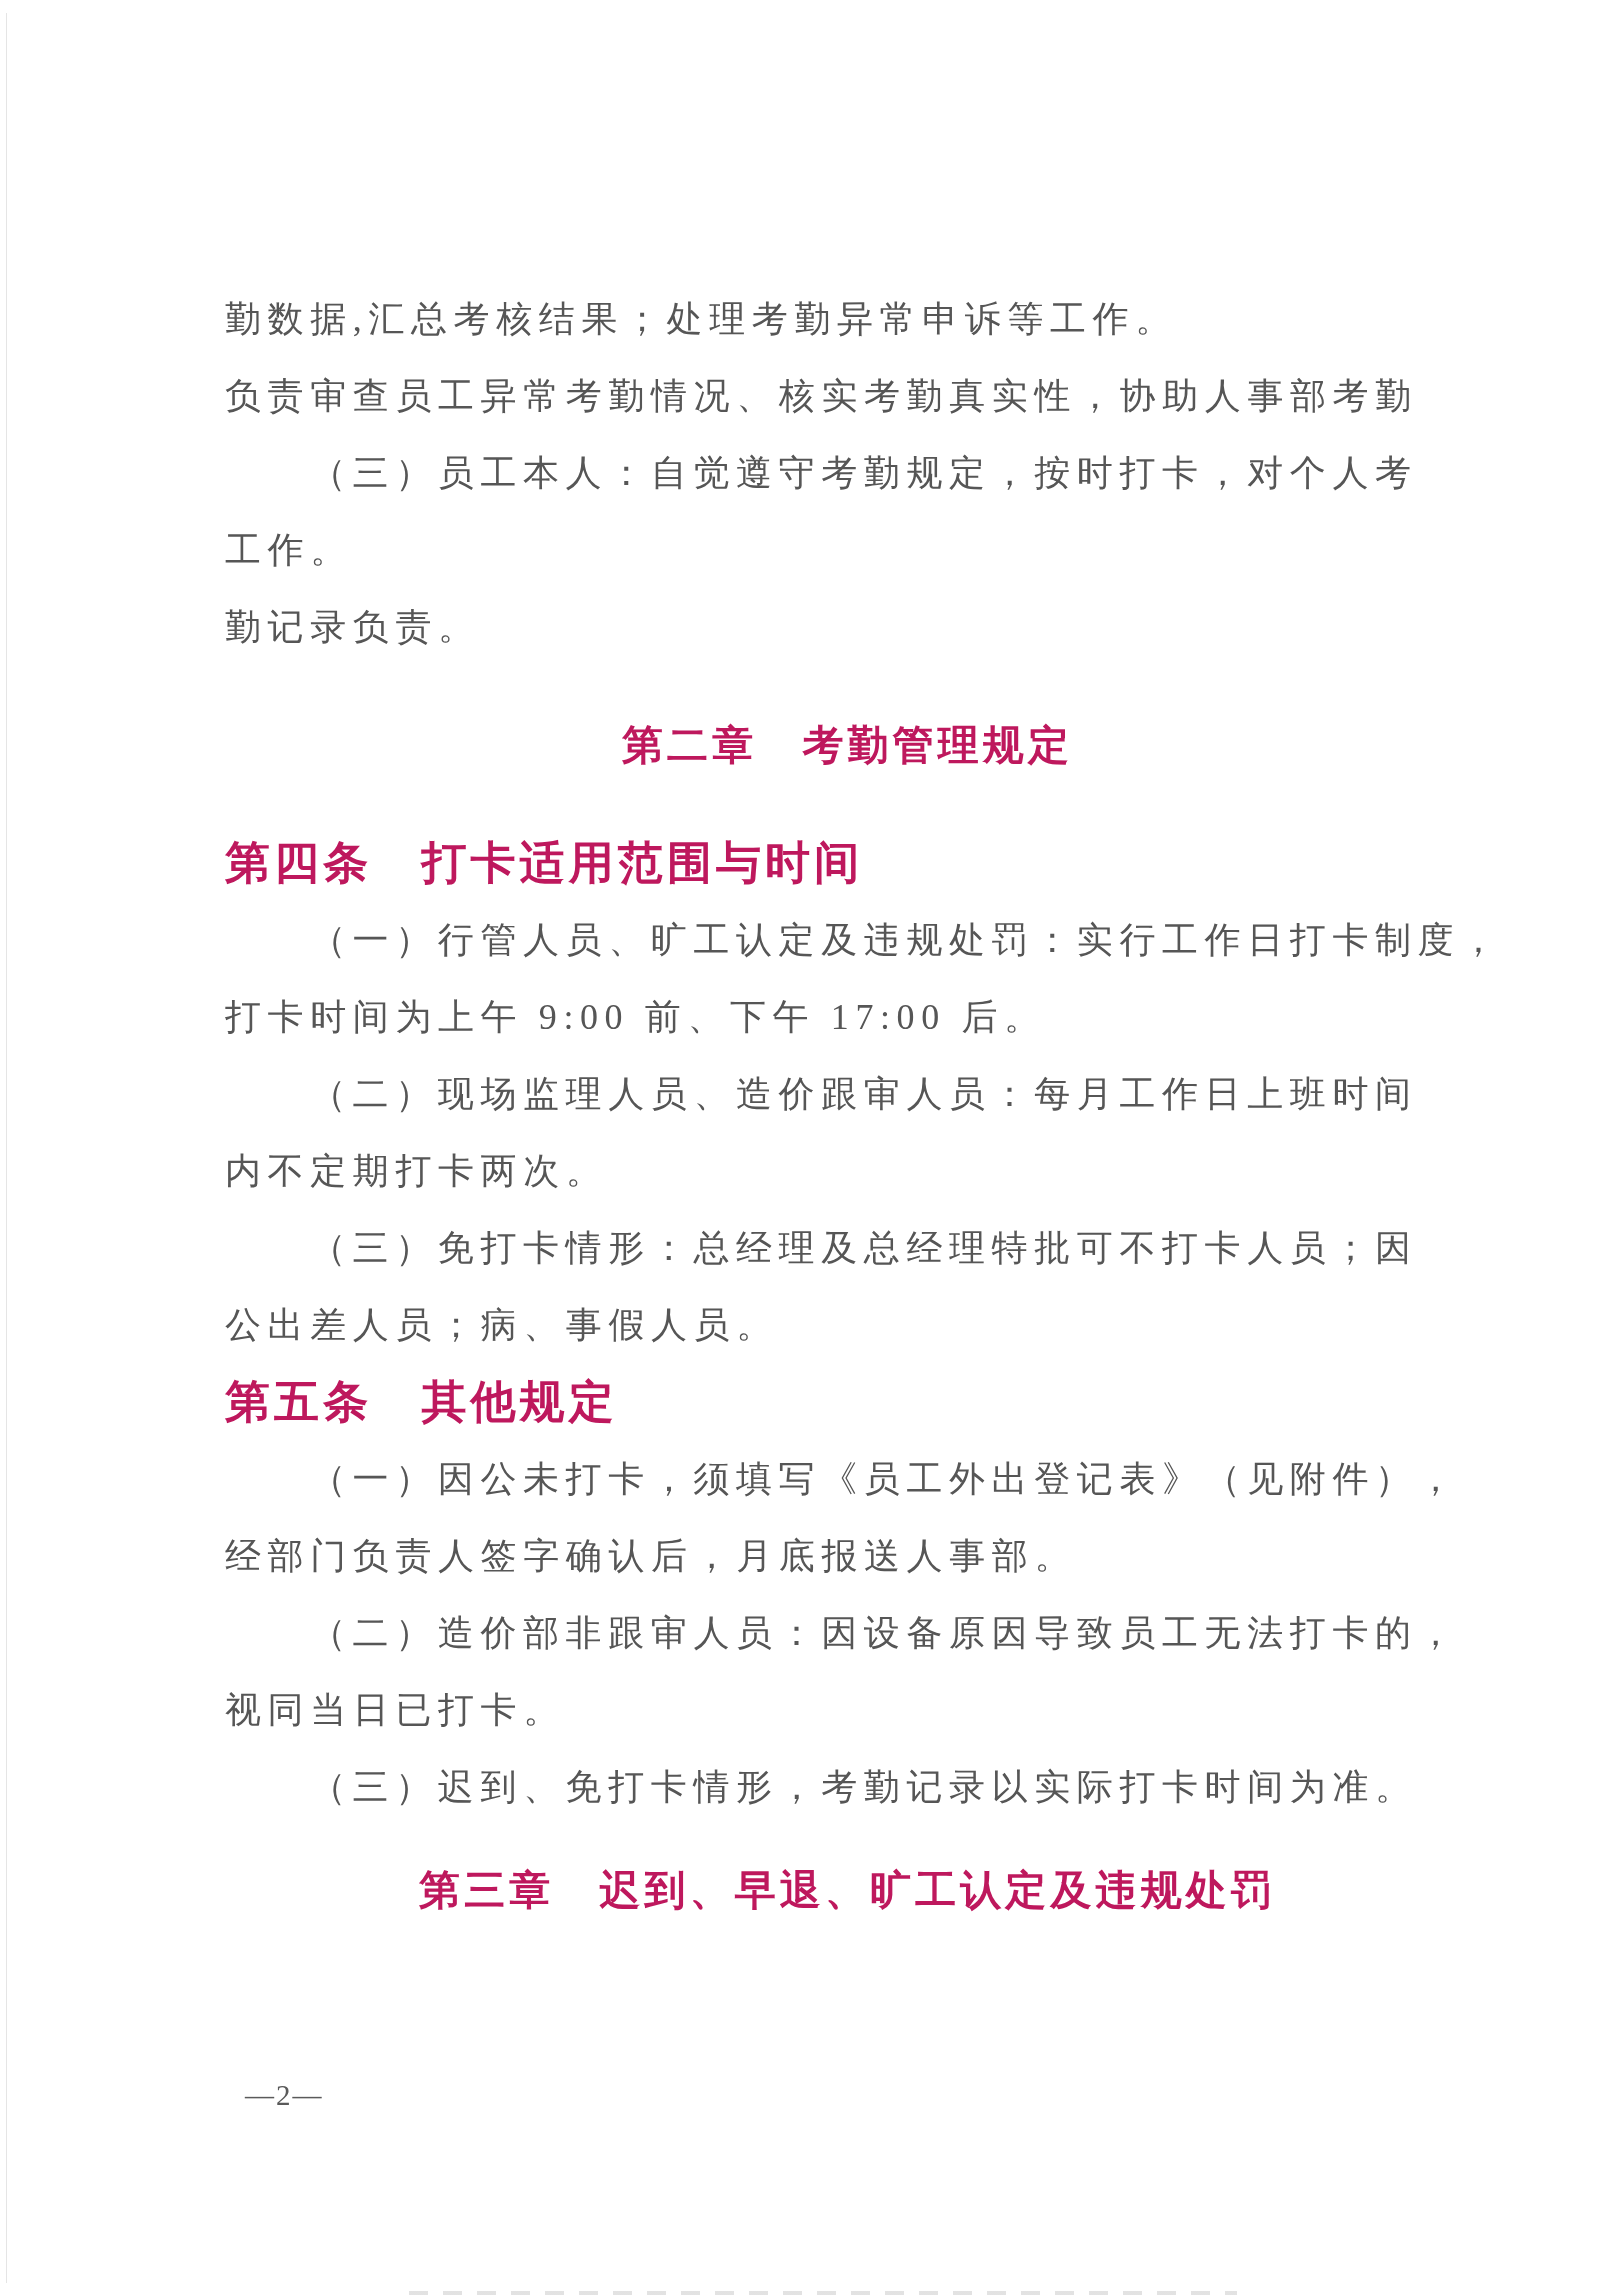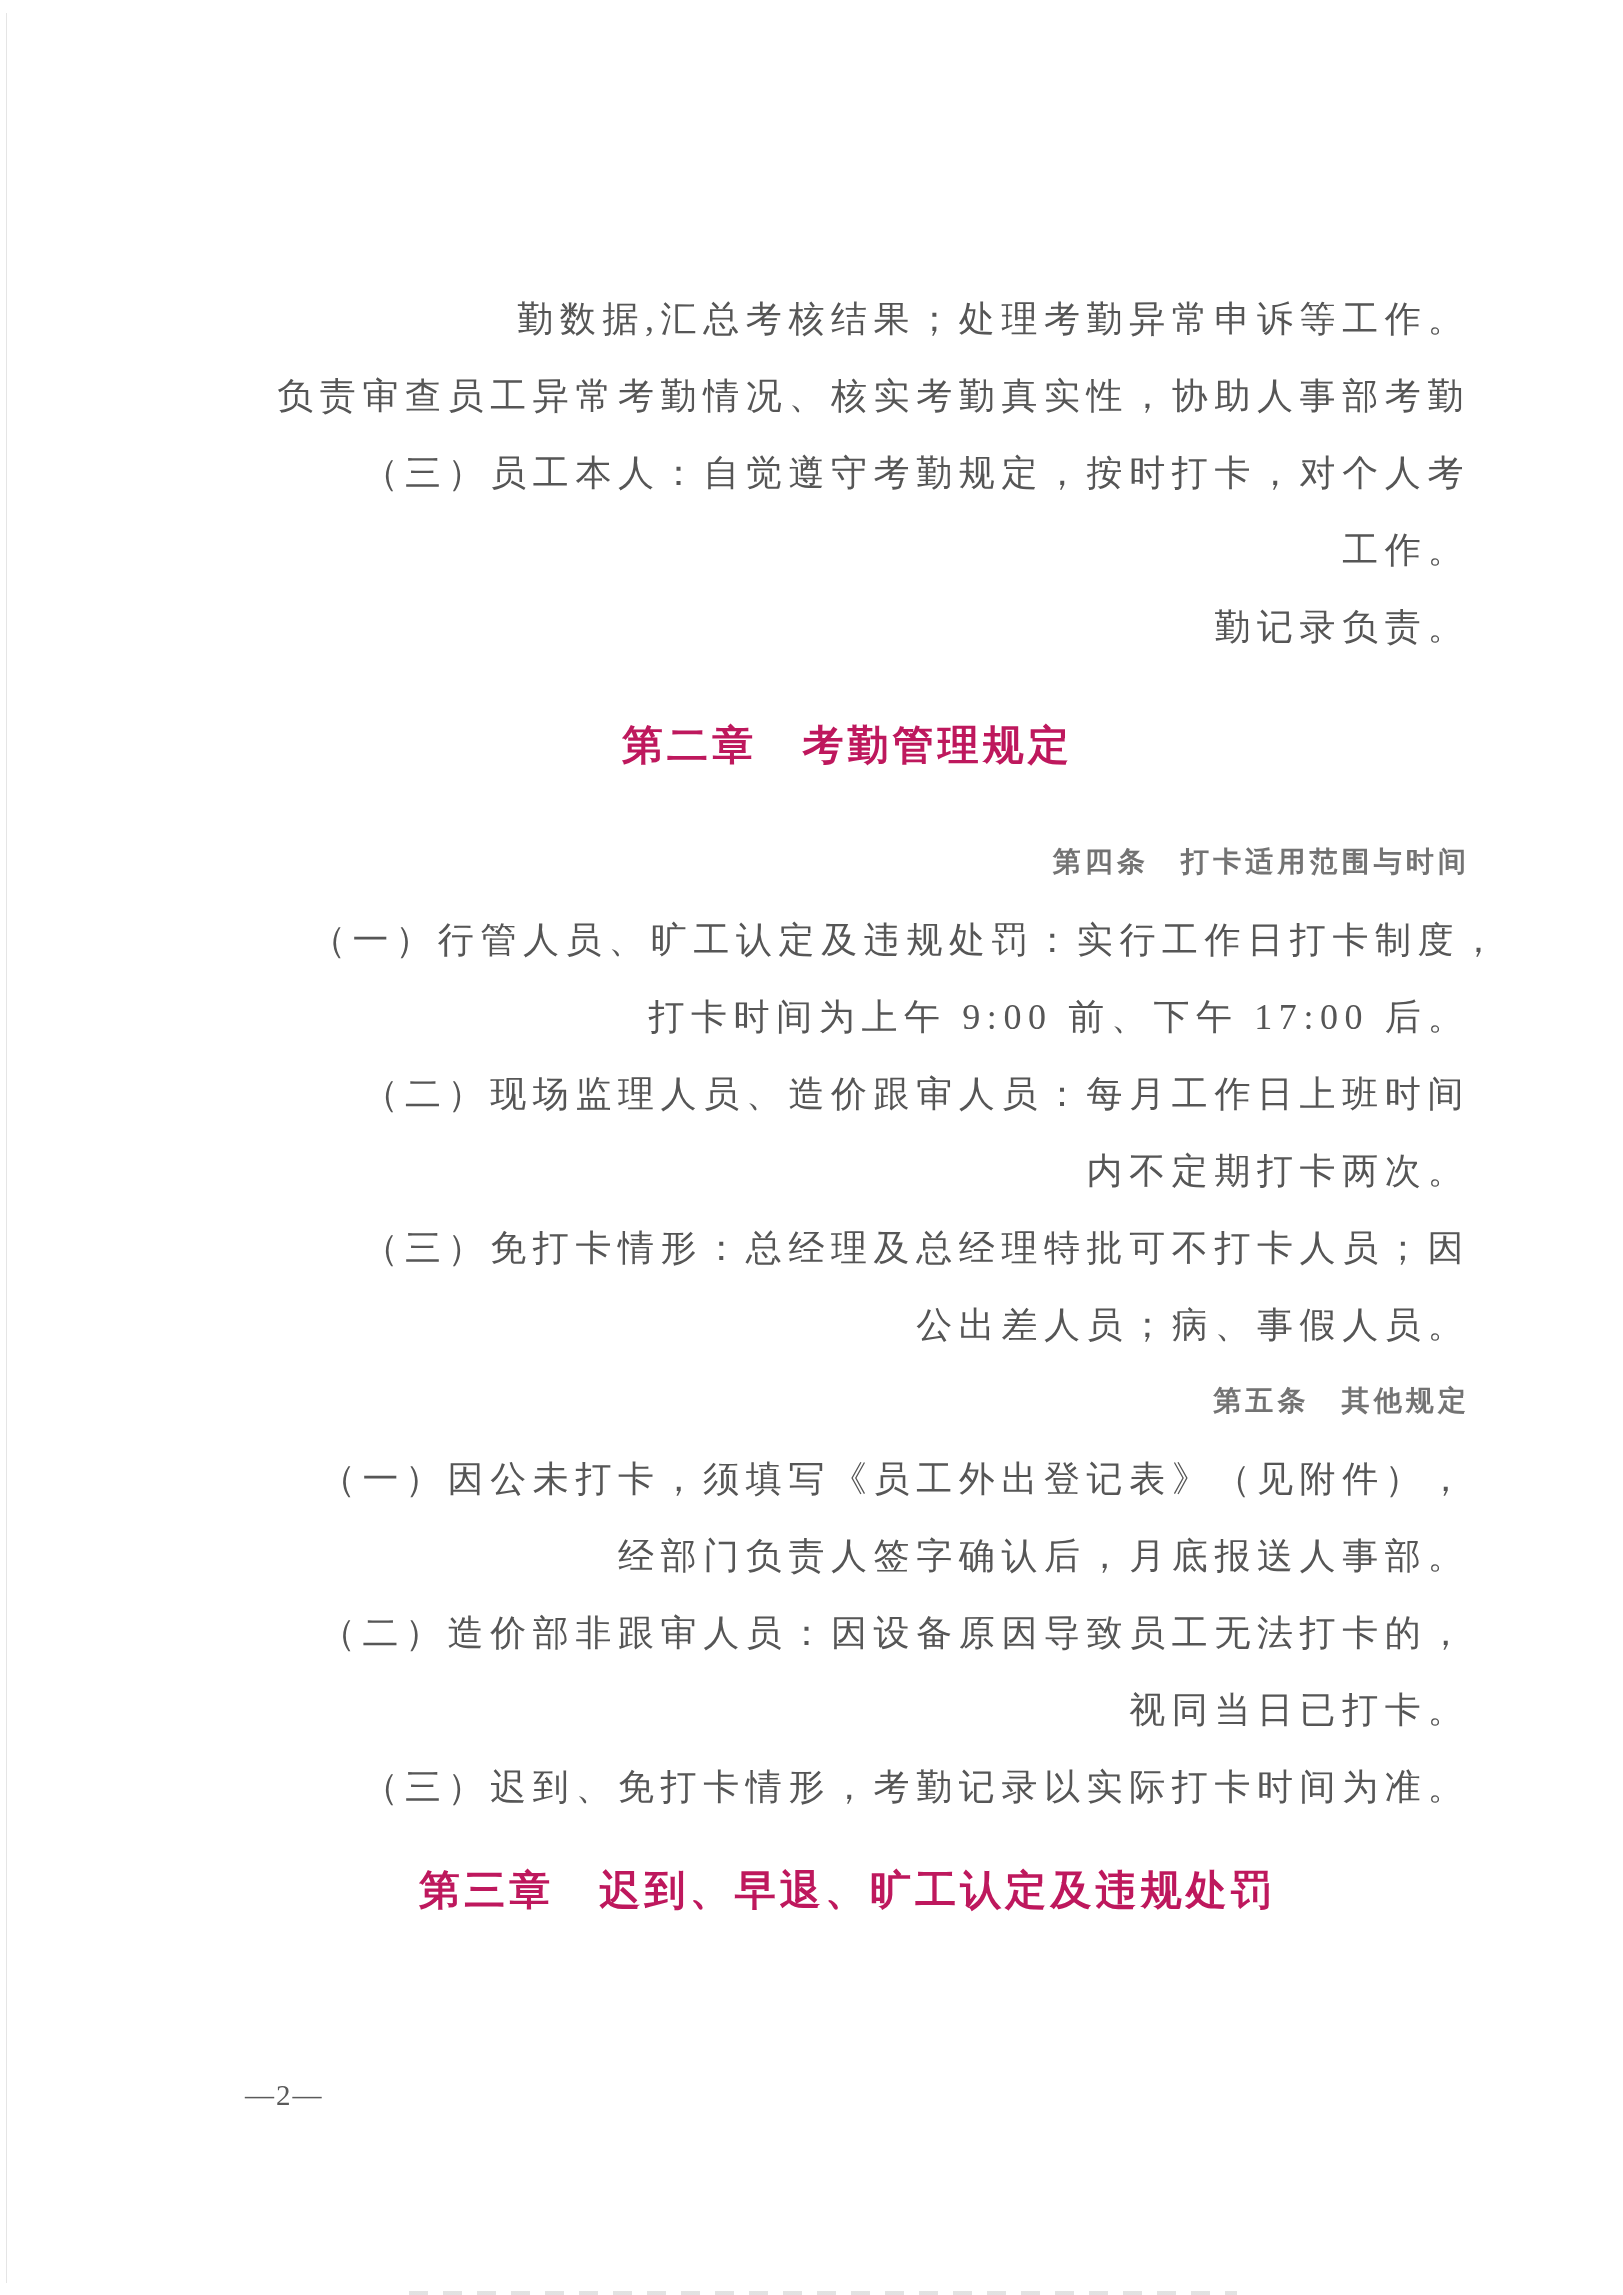--- a/index.html
+++ b/index.html
@@ -43,31 +43,30 @@
     width: 1245px;
   }
   .line {
     height: 77px;
     line-height: 77px;
     font-size: 36px;
     letter-spacing: 6.6px;
     color: #565656;
     white-space: nowrap;
     margin: 0;
-    text-align: right;
   }
   .ind {
     text-indent: 85px;
   }
   .h-left {
-    font-family: Liberation Mono, monospace;
+    font-family: Liberation Serif, serif;
     font-weight: 700;
-    font-size: 28px;
+    font-size: 45px;
     letter-spacing: 4.1px;
-    color: #737373;
+    color: #be185d;
   }
   .h-center {
     font-family: "Liberation Sans", "DejaVu Sans", sans-serif;
     font-weight: 700;
     font-size: 41px;
     letter-spacing: 4.1px;
     color: #be185d;
     text-align: center;
     margin: 41px 0;
   }

